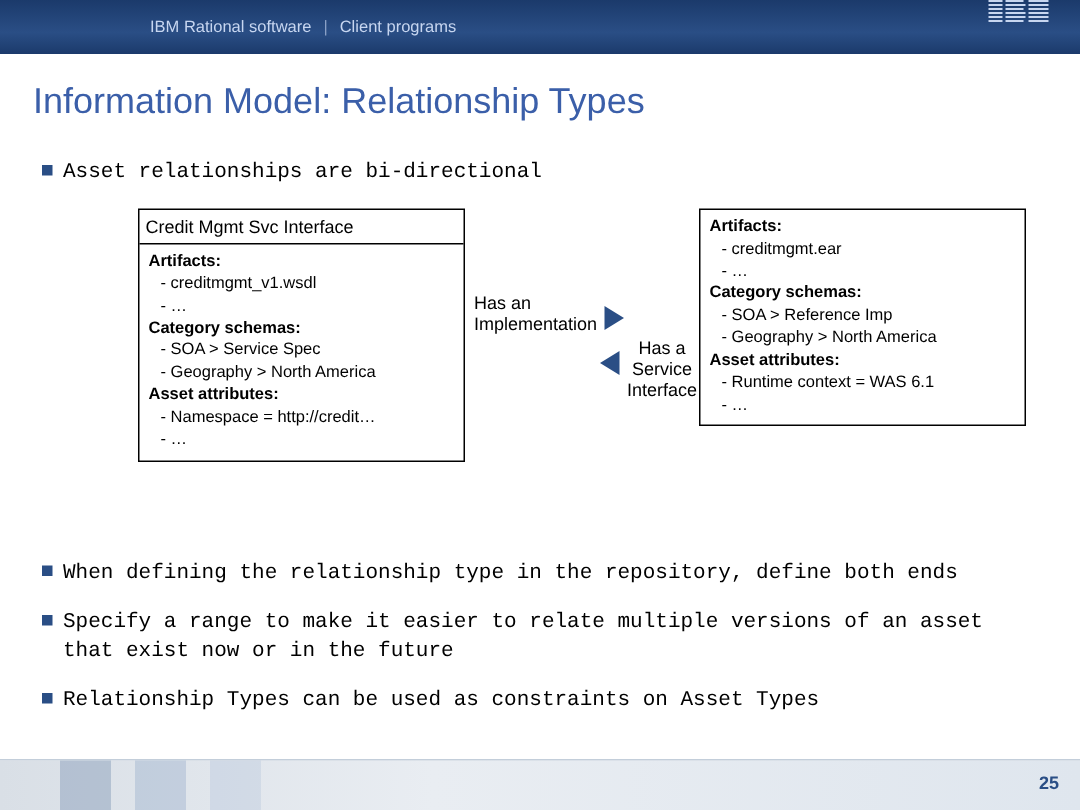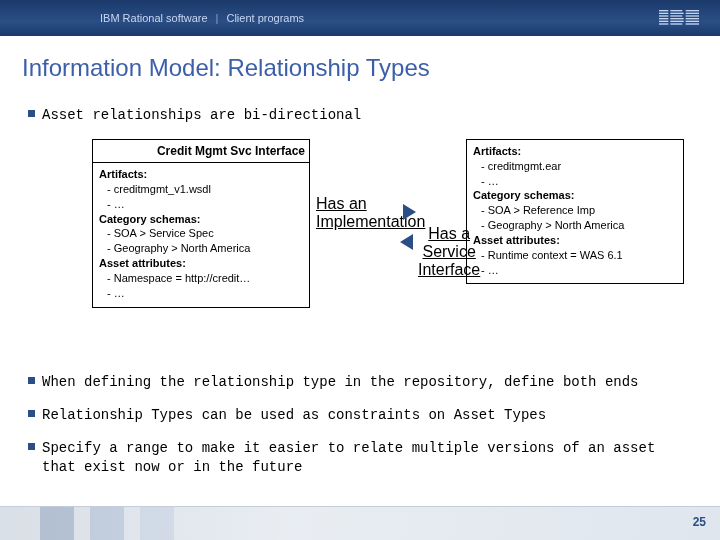--- a/index.html
+++ b/index.html
@@ -4,21 +4,20 @@
 <style>
   * { box-sizing: border-box; margin: 0; padding: 0; }
   html, body { width: 720px; height: 540px; font-family: Arial, Helvetica, sans-serif; }
   body { background: #fff; position: relative; }
 
   .header {
     height: 36px;
     background: linear-gradient(#1b3a6b, #2a4e85 60%, #1b3a6b);
     color: #c7d6f0;
     display: flex;
-    align-items: center;
     justify-content: space-between;
     padding: 0 20px 0 100px;
     font-size: 11px;
   }
   .header .left { display: flex; align-items: center; gap: 8px; }
   .header .sep { color: #8aa0c6; }
   .ibm-logo { height: 16px; }
 
   .title {
     color: #3b5fa9;
@@ -44,39 +43,37 @@
   .asset-box {
     position: absolute;
     width: 218px;
     border: 1px solid #000;
     background: #fff;
     font-size: 11px;
     line-height: 1.35;
   }
   .asset-box .box-title {
     border-bottom: 1px solid #000;
-    text-align: right;
+    text-align: left;
     padding: 3px 4px;
     font-size: 12px;
-    font-weight: bold;
   }
   .asset-box .box-body {
     padding: 4px 6px 6px 6px;
   }
   .asset-box .box-body .hdr { font-weight: bold; }
   .asset-box .box-body .indent { padding-left: 8px; }
   #assetA { left: 92px; top: 0; }
   #assetB { left: 466px; top: 0; }
 
   .rel-label {
     position: absolute;
-    font-size: 16px;
+    font-size: 12px;
     text-align: left;
     white-space: nowrap;
-    text-decoration: underline;
   }
 
   .tri {
     position: absolute;
     width: 0; height: 0;
   }
   .tri-right {
     border-top: 7px solid transparent;
     border-bottom: 7px solid transparent;
     border-left: 12px solid #fff;
@@ -197,22 +194,22 @@
     <div>Has a</div>
     <div>Service</div>
     <div>Interface</div>
   </div>
   <div class="tri tri-left" style="left:400px; top:96px;"></div>
 
 </div>
 
 <ul class="bullets">
   <li>When defining the relationship type in the repository, define both ends</li>
+  <li>Specify a range to make it easier to relate multiple versions of an asset that exist now or in the future</li>
   <li>Relationship Types can be used as constraints on Asset Types</li>
-  <li>Specify a range to make it easier to relate multiple versions of an asset that exist now or in the future</li>
 </ul>
 
 <div class="footer">
   <div class="swatch" style="left:40px;"></div>
   <div class="swatch" style="left:90px; background:#6d8cb8;"></div>
   <div class="swatch" style="left:140px; background:#9fb4d2;"></div>
   <div class="pagenum">25</div>
 </div>
 
 </body></html>

